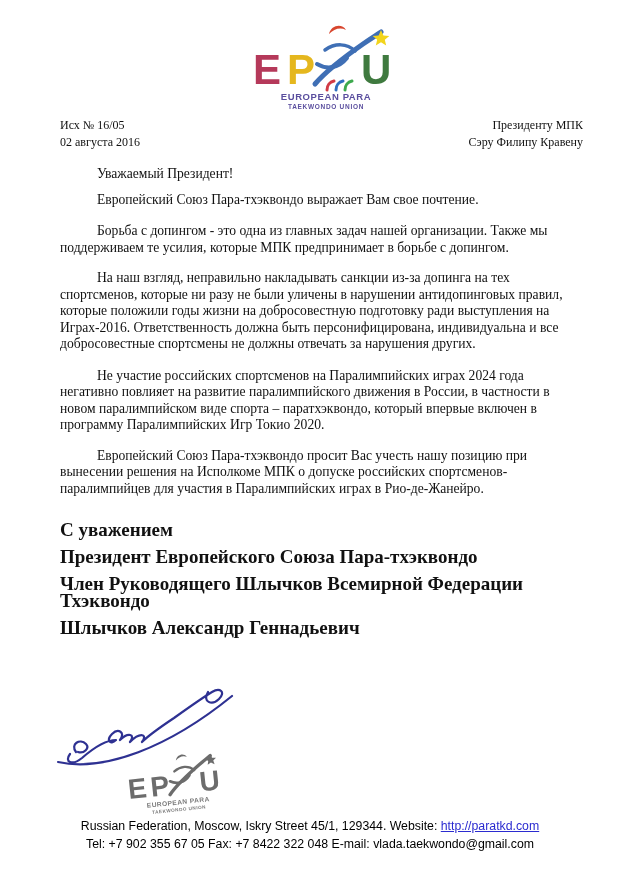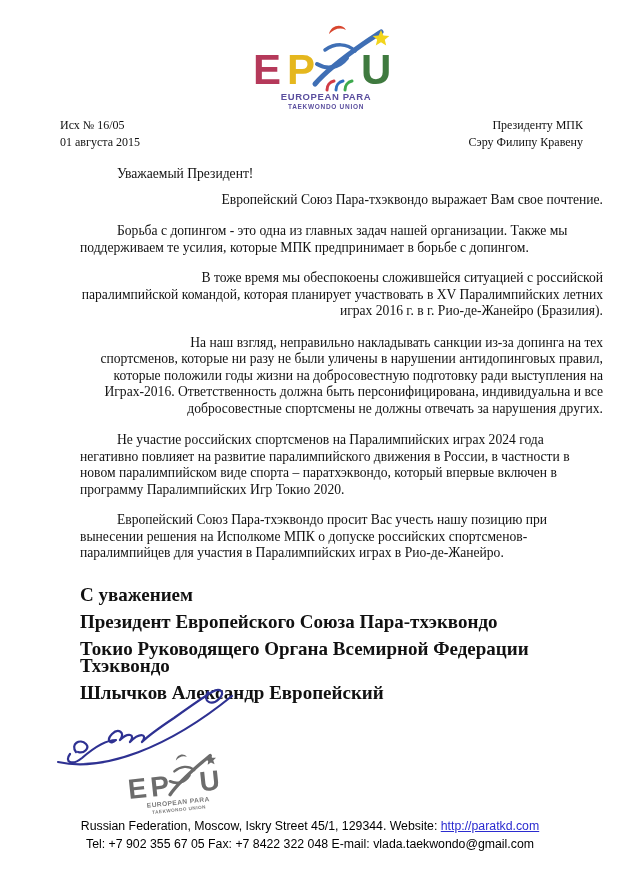--- a/index.html
+++ b/index.html
@@ -22,27 +22,27 @@
 
   
   .header-row {
     position: absolute; top: 117px; left: 60px; right: 20px;
     display: flex; justify-content: space-between; align-items: flex-start;
   }
   .header-left, .header-right { font-weight: 400; font-size: 12px; line-height: 17px; }
   .header-right { text-align: right; padding-right: 17px; }
 
   
-  .body-block { position: absolute; top: 166px; left: 60px; width: 523px; margin-left: 20px; }
+  .body-block { position: absolute; top: 166px; left: 60px; width: 523px; }
   .body-block p {
     font-size: 13.6px; line-height: 16.5px; text-indent: 37px;
   }
   .p-m9  { margin-bottom: 9px; }
   .p-m14 { margin-bottom: 14px; }
-  .p-m15 { margin-bottom: 15px; text-align: right; }
+  .p-m15 { margin-bottom: 15px; }
 
   .signoff { margin-top: 24px; }
   .signoff div { font-weight: 700; font-size: 19px; line-height: 17px; margin-bottom: 10px; }
 
   
   .signature { position: absolute; top: 680px; left: 50px; }
   .stamp-wrap {
     position: absolute; top: 750px; left: 126px; width: 100px; height: 62px;
     transform: rotate(-6deg); opacity: 0.88;
   }
@@ -86,42 +86,41 @@
       </g>
 
       <text x="75" y="82" text-anchor="middle" class="logo-sub1" fill="#5a4e9e">EUROPEAN PARA</text>
       <text x="75" y="91" text-anchor="middle" class="logo-sub2" fill="#5a4e9e">TAEKWONDO UNION</text>
     </svg>
   </div>
 
   <div class="header-row">
     <div class="header-left">
       <div>Исх № 16/05</div>
-      <div>01 августа 2015</div>
+      <div>02 августа 2016</div>
     </div>
     <div class="header-right">
       <div>Президенту МПК</div>
       <div>Сэру Филипу Кравену</div>
     </div>
   </div>
 
   <div class="body-block">
     <p class="p-m9">Уважаемый Президент!</p>
     <p class="p-m15">Европейский Союз Пара-тхэквондо выражает Вам свое почтение.</p>
     <p class="p-m14">Борьба с допингом - это одна из главных задач нашей организации. Также мы поддерживаем те усилия, которые МПК предпринимает в борьбе с допингом.</p>
-    <p class="p-m15">В тоже время мы обеспокоены сложившейся ситуацией с российской паралимпийской командой, которая планирует участвовать в XV Паралимпийских летних играх 2016 г. в г. Рио-де-Жанейро (Бразилия).</p>
     <p class="p-m15">На наш взгляд, неправильно накладывать санкции из-за допинга на тех спортсменов, которые ни разу не были уличены в нарушении антидопинговых правил, которые положили годы жизни на добросовестную подготовку ради выступления на Играх-2016. Ответственность должна быть персонифицирована, индивидуальна и все добросовестные спортсмены не должны отвечать за нарушения других.</p>
     <p class="p-m14">Не участие российских спортсменов на Паралимпийских играх 2024 года негативно повлияет на развитие паралимпийского движения в России, в частности в новом паралимпийском виде спорта – паратхэквондо, который впервые включен в программу Паралимпийских Игр Токио 2020.</p>
     <p>Европейский Союз Пара-тхэквондо просит Вас учесть нашу позицию при вынесении решения на Исполкоме МПК о допуске российских спортсменов-паралимпийцев для участия в Паралимпийских играх в Рио-де-Жанейро.</p>
 
     <div class="signoff">
       <div>С уважением</div>
       <div>Президент Европейского Союза Пара-тхэквондо</div>
-      <div>Токио Руководящего Органа Всемирной Федерации Тхэквондо</div>
-      <div>Шлычков Александр Европейский</div>
+      <div>Член Руководящего Шлычков Всемирной Федерации Тхэквондо</div>
+      <div>Шлычков Александр Геннадьевич</div>
     </div>
   </div>
 
   <svg class="signature" width="190" height="88" viewBox="0 0 190 88">
     <g fill="none" stroke-width="2.2" stroke-linecap="round" stroke-linejoin="round">
       <path d="M8 82 C54 92 118 68 182 16" stroke="#2e3192"></path>
       <path d="M20 74 C14 82 22 86 32 78 C48 64 58 60 66 60 C60 66 56 60 62 54 C68 48 76 52 70 60 C78 52 86 54 80 62 C90 52 98 54 92 62 C100 54 112 46 124 38 C138 28 152 18 162 12 C170 7 176 12 169 19 C162 26 152 22 158 12" stroke="#2e3192"></path>
       <path d="M26 72 C20 64 30 58 36 64 C40 68 34 74 28 72" stroke="#2e3192"></path>
     </g>
   </svg>

